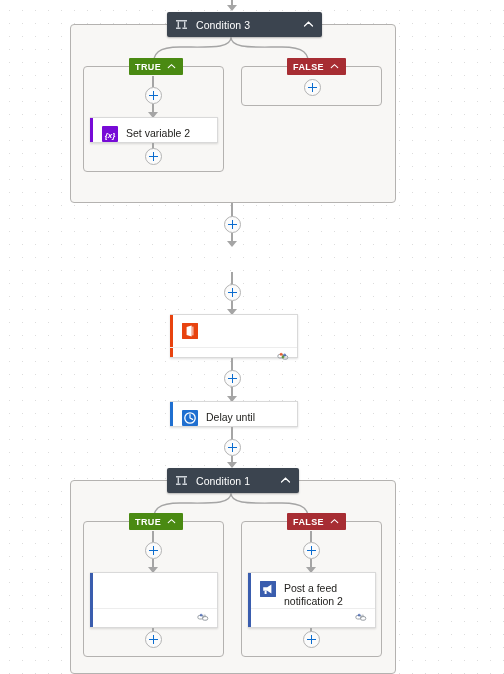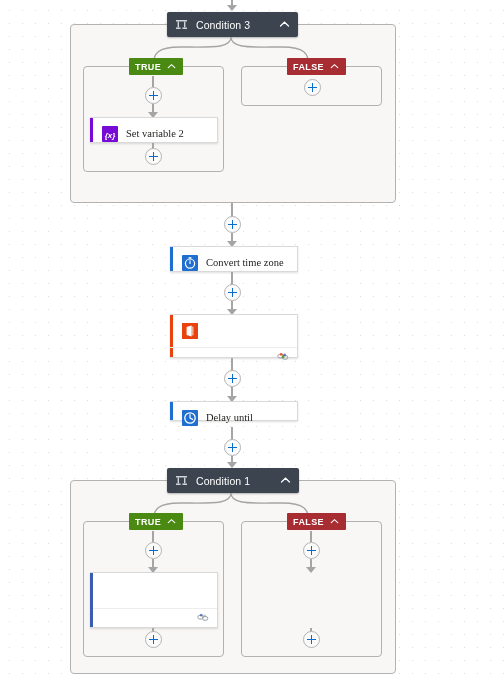--- a/index.html
+++ b/index.html
@@ -91,40 +91,39 @@
     display:flex;align-items:flex-start;padding:8px 8px 8px 12px;
   }
   .card .aico{
     width:16px;height:16px;flex:0 0 auto;margin-right:8px;border-radius:1px;
     display:flex;align-items:center;justify-content:center;
     font-size:9px;color:#fff;font-weight:bold;overflow:hidden;
   }
   .card .alabel{
     font-size:10.5px;color:#23221f;line-height:13px;padding-top:1px;
     word-break:break-word;
-    font-family:Liberation Serif, serif;
   }
   .card .cfoot{
     height:18px;border-top:1px solid #ededed;position:relative;
   }
   .card .linkico{position:absolute;right:7px;top:3px;width:13px;height:11px;}
 
   svg{display:block;}
 </style>
 </head>
 <body>
 
 <div class="canvas">
 
   <div class="vline" style="left:231px;top:0px;height:6px;"></div>
   <div class="arrow-head" style="left:227px;top:5px;"></div>
 
   <div class="scope" style="left:70px;top:24px;width:326px;height:179px;"></div>
 
-  <div class="cond-header" style="left:167px;top:12px;width:131px;">
+  <div class="cond-header" style="left:167px;top:12px;width:155px;">
     <span class="cico">
       <svg width="13" height="13" viewBox="0 0 13 13">
         <rect x="1" y="2" width="11" height="1.5" fill="#cfd4da"></rect>
         <rect x="2.6" y="3.5" width="1.4" height="6" fill="#cfd4da"></rect>
         <rect x="9" y="3.5" width="1.4" height="6" fill="#cfd4da"></rect>
         <rect x="1" y="9.5" width="4.6" height="1.5" fill="#cfd4da"></rect>
         <rect x="7.4" y="9.5" width="4.6" height="1.5" fill="#cfd4da"></rect>
       </svg>
     </span>
     <span class="ctitle">Condition 3</span>
@@ -181,33 +180,20 @@
       </svg>
     </span>
   </div>
   <div class="plus" style="left:304px;top:79px;"></div>
 
   <div class="vline" style="left:231px;top:203px;height:14px;"></div>
   <div class="plus" style="left:224px;top:216px;"></div>
   <div class="vline" style="left:231px;top:233px;height:9px;"></div>
   <div class="arrow-head" style="left:227px;top:241px;"></div>
 
-  <div class="card" style="left:170px;top:246px;width:128px;height:26px;">
-    <div class="accent" style="background:#1f6fd0;"></div>
-    <div class="crow">
-      <span class="aico" style="background:#1f6fd0;">
-        <svg width="16" height="16" viewBox="0 0 16 16">
-          <circle cx="8" cy="8.6" r="4.6" fill="none" stroke="#ffffff" stroke-width="1.2"></circle>
-          <rect x="6.6" y="2.2" width="2.8" height="1.5" fill="#ffffff"></rect>
-          <rect x="7.45" y="5.4" width="1.1" height="3.6" fill="#ffffff"></rect>
-        </svg>
-      </span>
-      <span class="alabel">Convert time zone</span>
-    </div>
-  </div>
 
   <div class="vline" style="left:231px;top:272px;height:13px;"></div>
   <div class="plus" style="left:224px;top:284px;"></div>
   <div class="vline" style="left:231px;top:301px;height:9px;"></div>
   <div class="arrow-head" style="left:227px;top:309px;"></div>
 
   <div class="card" style="left:170px;top:314px;width:128px;height:44px;">
     <div class="accent" style="background:#e8430f;"></div>
     <div class="crow">
       <span class="aico" style="background:#e8430f;">
@@ -229,21 +215,21 @@
         </svg>
       </span>
     </div>
   </div>
 
   <div class="vline" style="left:231px;top:358px;height:13px;"></div>
   <div class="plus" style="left:224px;top:370px;"></div>
   <div class="vline" style="left:231px;top:387px;height:10px;"></div>
   <div class="arrow-head" style="left:227px;top:396px;"></div>
 
-  <div class="card" style="left:170px;top:401px;width:128px;height:20px;">
+  <div class="card" style="left:170px;top:401px;width:128px;height:26px;">
     <div class="accent" style="background:#1f6fd0;"></div>
     <div class="crow">
       <span class="aico" style="background:#1f6fd0;">
         <svg width="16" height="16" viewBox="0 0 16 16">
           <circle cx="8" cy="8" r="5.2" fill="none" stroke="#ffffff" stroke-width="1.3"></circle>
           <path d="M8 4.6 L8 8 L10.6 9.4" stroke="#ffffff" stroke-width="1.2" fill="none" stroke-linecap="round"></path>
         </svg>
       </span>
       <span class="alabel">Delay until</span>
     </div>
@@ -321,17 +307,40 @@
         <path d="M1.5 7 L5.5 3.2 L9.5 7" stroke="#ffffff" stroke-width="1.3" fill="none" stroke-linecap="round"></path>
       </svg>
     </span>
   </div>
 
   <div class="vline" style="left:310px;top:531px;height:11px;"></div>
   <div class="plus" style="left:303px;top:542px;"></div>
   <div class="vline" style="left:310px;top:559px;height:9px;"></div>
   <div class="arrow-head" style="left:306px;top:567px;"></div>
 
+  <div class="card" style="left:248px;top:572px;width:128px;height:56px;">
+    <div class="accent" style="background:#3a5dae;"></div>
+    <div class="crow">
+      <span class="aico" style="background:#3a5dae;">
+        <svg width="16" height="16" viewBox="0 0 16 16">
+          <rect x="0" y="0" width="16" height="16" fill="#3a5dae"></rect>
+          <path d="M3.2 6.2 L7.2 6.2 L11.4 3.4 L11.4 12.6 L7.2 9.8 L3.2 9.8 Z" fill="#ffffff"></path>
+          <rect x="4.6" y="9.8" width="2" height="3.2" fill="#ffffff"></rect>
+        </svg>
+      </span>
+      <span class="alabel">Post a feed notification 2</span>
+    </div>
+    <div class="cfoot" style="position:absolute;left:3px;right:0;bottom:0;">
+      <span class="linkico">
+        <svg width="13" height="11" viewBox="0 0 13 11">
+          <rect x="0.8" y="3.4" width="5.4" height="3.6" rx="1.8" fill="none" stroke="#9aa0a6" stroke-width="1"></rect>
+          <rect x="5.4" y="4.6" width="5.4" height="3.6" rx="1.8" fill="none" stroke="#9aa0a6" stroke-width="1"></rect>
+          <circle cx="4.2" cy="3.2" r="1.4" fill="#3a5dae" opacity=".7"></circle>
+          <circle cx="7.6" cy="3.9" r="1.4" fill="#9aa0a6" opacity=".6"></circle>
+        </svg>
+      </span>
+    </div>
+  </div>
 
   <div class="vline" style="left:310px;top:628px;height:5px;"></div>
   <div class="plus" style="left:303px;top:631px;"></div>
 
 </div>
 
 </body></html>

